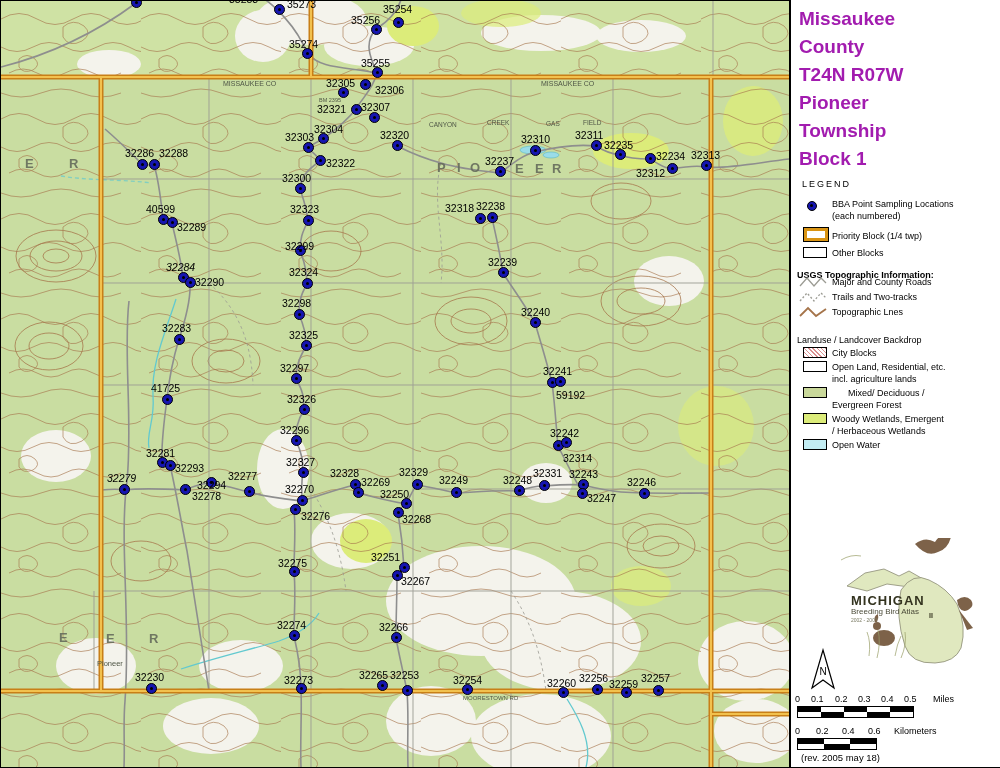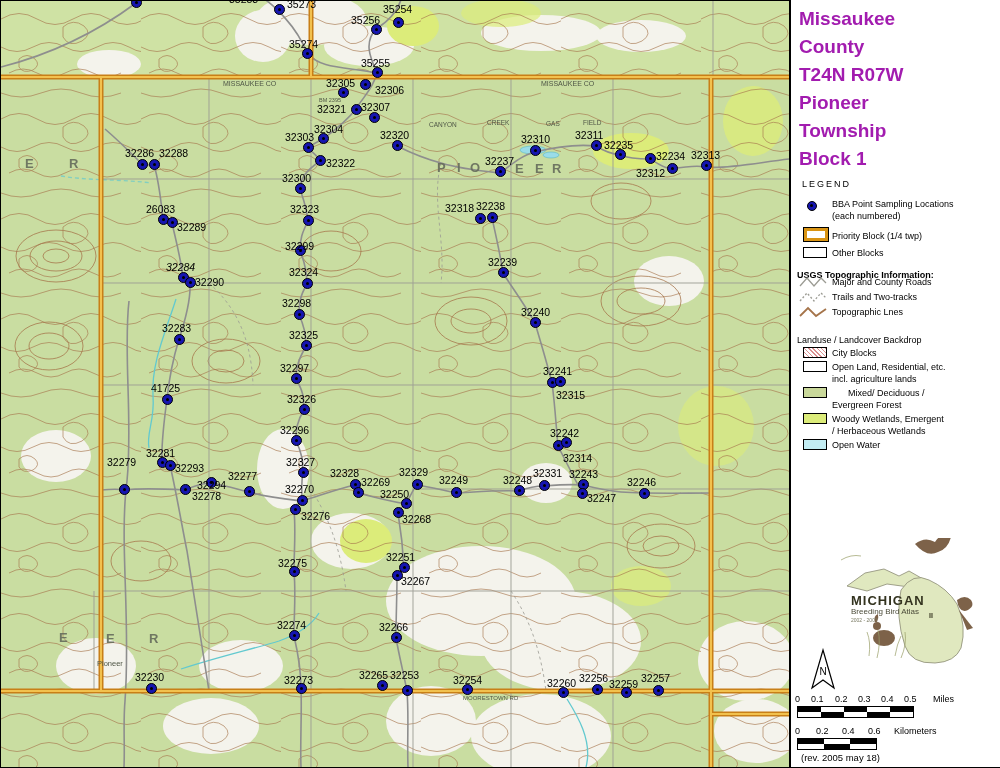--- a/index.html
+++ b/index.html
@@ -298,47 +298,47 @@
         <div class="plabel" style="left: 284px; top: 131px;">32303</div>
         <div class="plabel" style="left: 379px; top: 129px;">32320</div>
         <div class="plabel" style="left: 325px; top: 157px;">32322</div>
         <div class="plabel" style="left: 281px; top: 172px;">32300</div>
         <div class="plabel" style="left: 289px; top: 203px;">32323</div>
         <div class="plabel" style="left: 284px; top: 234px; margin-top: 6px;">32299</div>
         <div class="plabel" style="left: 288px; top: 266px;">32324</div>
         <div class="plabel" style="left: 281px; top: 297px;">32298</div>
         <div class="plabel" style="left: 124px; top: 147px;">32286</div>
         <div class="plabel" style="left: 158px; top: 147px;">32288</div>
-        <div class="plabel" style="left: 145px; top: 203px;">26083</div>
+        <div class="plabel" style="left: 145px; top: 203px;">40599</div>
         <div class="plabel" style="left: 176px; top: 221px;">32289</div>
         <div class="plabel" style="left: 165px; top: 261px; font-style: italic;">32284</div>
         <div class="plabel" style="left: 194px; top: 276px;">32290</div>
         <div class="plabel" style="left: 161px; top: 322px;">32283</div>
         <div class="plabel" style="left: 150px; top: 382px;">41725</div>
         <div class="plabel" style="left: 145px; top: 447px;">32281</div>
         <div class="plabel" style="left: 174px; top: 462px;">32293</div>
-        <div class="plabel" style="left: 106px; top: 456px;">32279</div>
+        <div class="plabel" style="left: 106px; top: 472px; font-style: italic;">32279</div>
         <div class="plabel" style="left: 191px; top: 490px;">32278</div>
         <div class="plabel" style="left: 196px; top: 479px;">32294</div>
         <div class="plabel" style="left: 227px; top: 470px;">32277</div>
         <div class="plabel" style="left: 288px; top: 329px;">32325</div>
         <div class="plabel" style="left: 279px; top: 362px;">32297</div>
         <div class="plabel" style="left: 286px; top: 393px;">32326</div>
         <div class="plabel" style="left: 279px; top: 424px;">32296</div>
         <div class="plabel" style="left: 285px; top: 456px;">32327</div>
         <div class="plabel" style="left: 329px; top: 467px;">32328</div>
         <div class="plabel" style="left: 360px; top: 476px;">32269</div>
         <div class="plabel" style="left: 379px; top: 488px;">32250</div>
         <div class="plabel" style="left: 401px; top: 513px;">32268</div>
         <div class="plabel" style="left: 398px; top: 466px;">32329</div>
         <div class="plabel" style="left: 438px; top: 474px;">32249</div>
         <div class="plabel" style="left: 284px; top: 483px;">32270</div>
         <div class="plabel" style="left: 300px; top: 510px;">32276</div>
         <div class="plabel" style="left: 277px; top: 557px;">32275</div>
-        <div class="plabel" style="left: 385px; top: 551px;">32251</div>
+        <div class="plabel" style="left: 370px; top: 551px;">32251</div>
         <div class="plabel" style="left: 400px; top: 575px;">32267</div>
         <div class="plabel" style="left: 276px; top: 619px;">32274</div>
         <div class="plabel" style="left: 378px; top: 621px;">32266</div>
         <div class="plabel" style="left: 283px; top: 674px;">32273</div>
         <div class="plabel" style="left: 358px; top: 669px;">32265</div>
         <div class="plabel" style="left: 389px; top: 669px;">32253</div>
         <div class="plabel" style="left: 452px; top: 674px;">32254</div>
         <div class="plabel" style="left: 134px; top: 671px;">32230</div>
         <div class="plabel" style="left: 546px; top: 677px;">32260</div>
         <div class="plabel" style="left: 578px; top: 672px;">32256</div>
@@ -349,21 +349,21 @@
         <div class="plabel" style="left: 574px; top: 129px;">32311</div>
         <div class="plabel" style="left: 603px; top: 139px;">32235</div>
         <div class="plabel" style="left: 655px; top: 150px;">32234</div>
         <div class="plabel" style="left: 690px; top: 149px;">32313</div>
         <div class="plabel" style="left: 635px; top: 167px;">32312</div>
         <div class="plabel" style="left: 444px; top: 202px;">32318</div>
         <div class="plabel" style="left: 475px; top: 200px;">32238</div>
         <div class="plabel" style="left: 487px; top: 256px;">32239</div>
         <div class="plabel" style="left: 520px; top: 306px;">32240</div>
         <div class="plabel" style="left: 542px; top: 365px;">32241</div>
-        <div class="plabel" style="left: 555px; top: 389px;">32315</div>
+        <div class="plabel" style="left: 555px; top: 389px;">59192</div>
         <div class="plabel" style="left: 549px; top: 427px;">32242</div>
         <div class="plabel" style="left: 562px; top: 452px;">32314</div>
         <div class="plabel" style="left: 502px; top: 474px;">32248</div>
         <div class="plabel" style="left: 532px; top: 467px;">32331</div>
         <div class="plabel" style="left: 568px; top: 468px;">32243</div>
         <div class="plabel" style="left: 586px; top: 492px;">32247</div>
         <div class="plabel" style="left: 626px; top: 476px;">32246</div>
       </div>
   </div>
 

